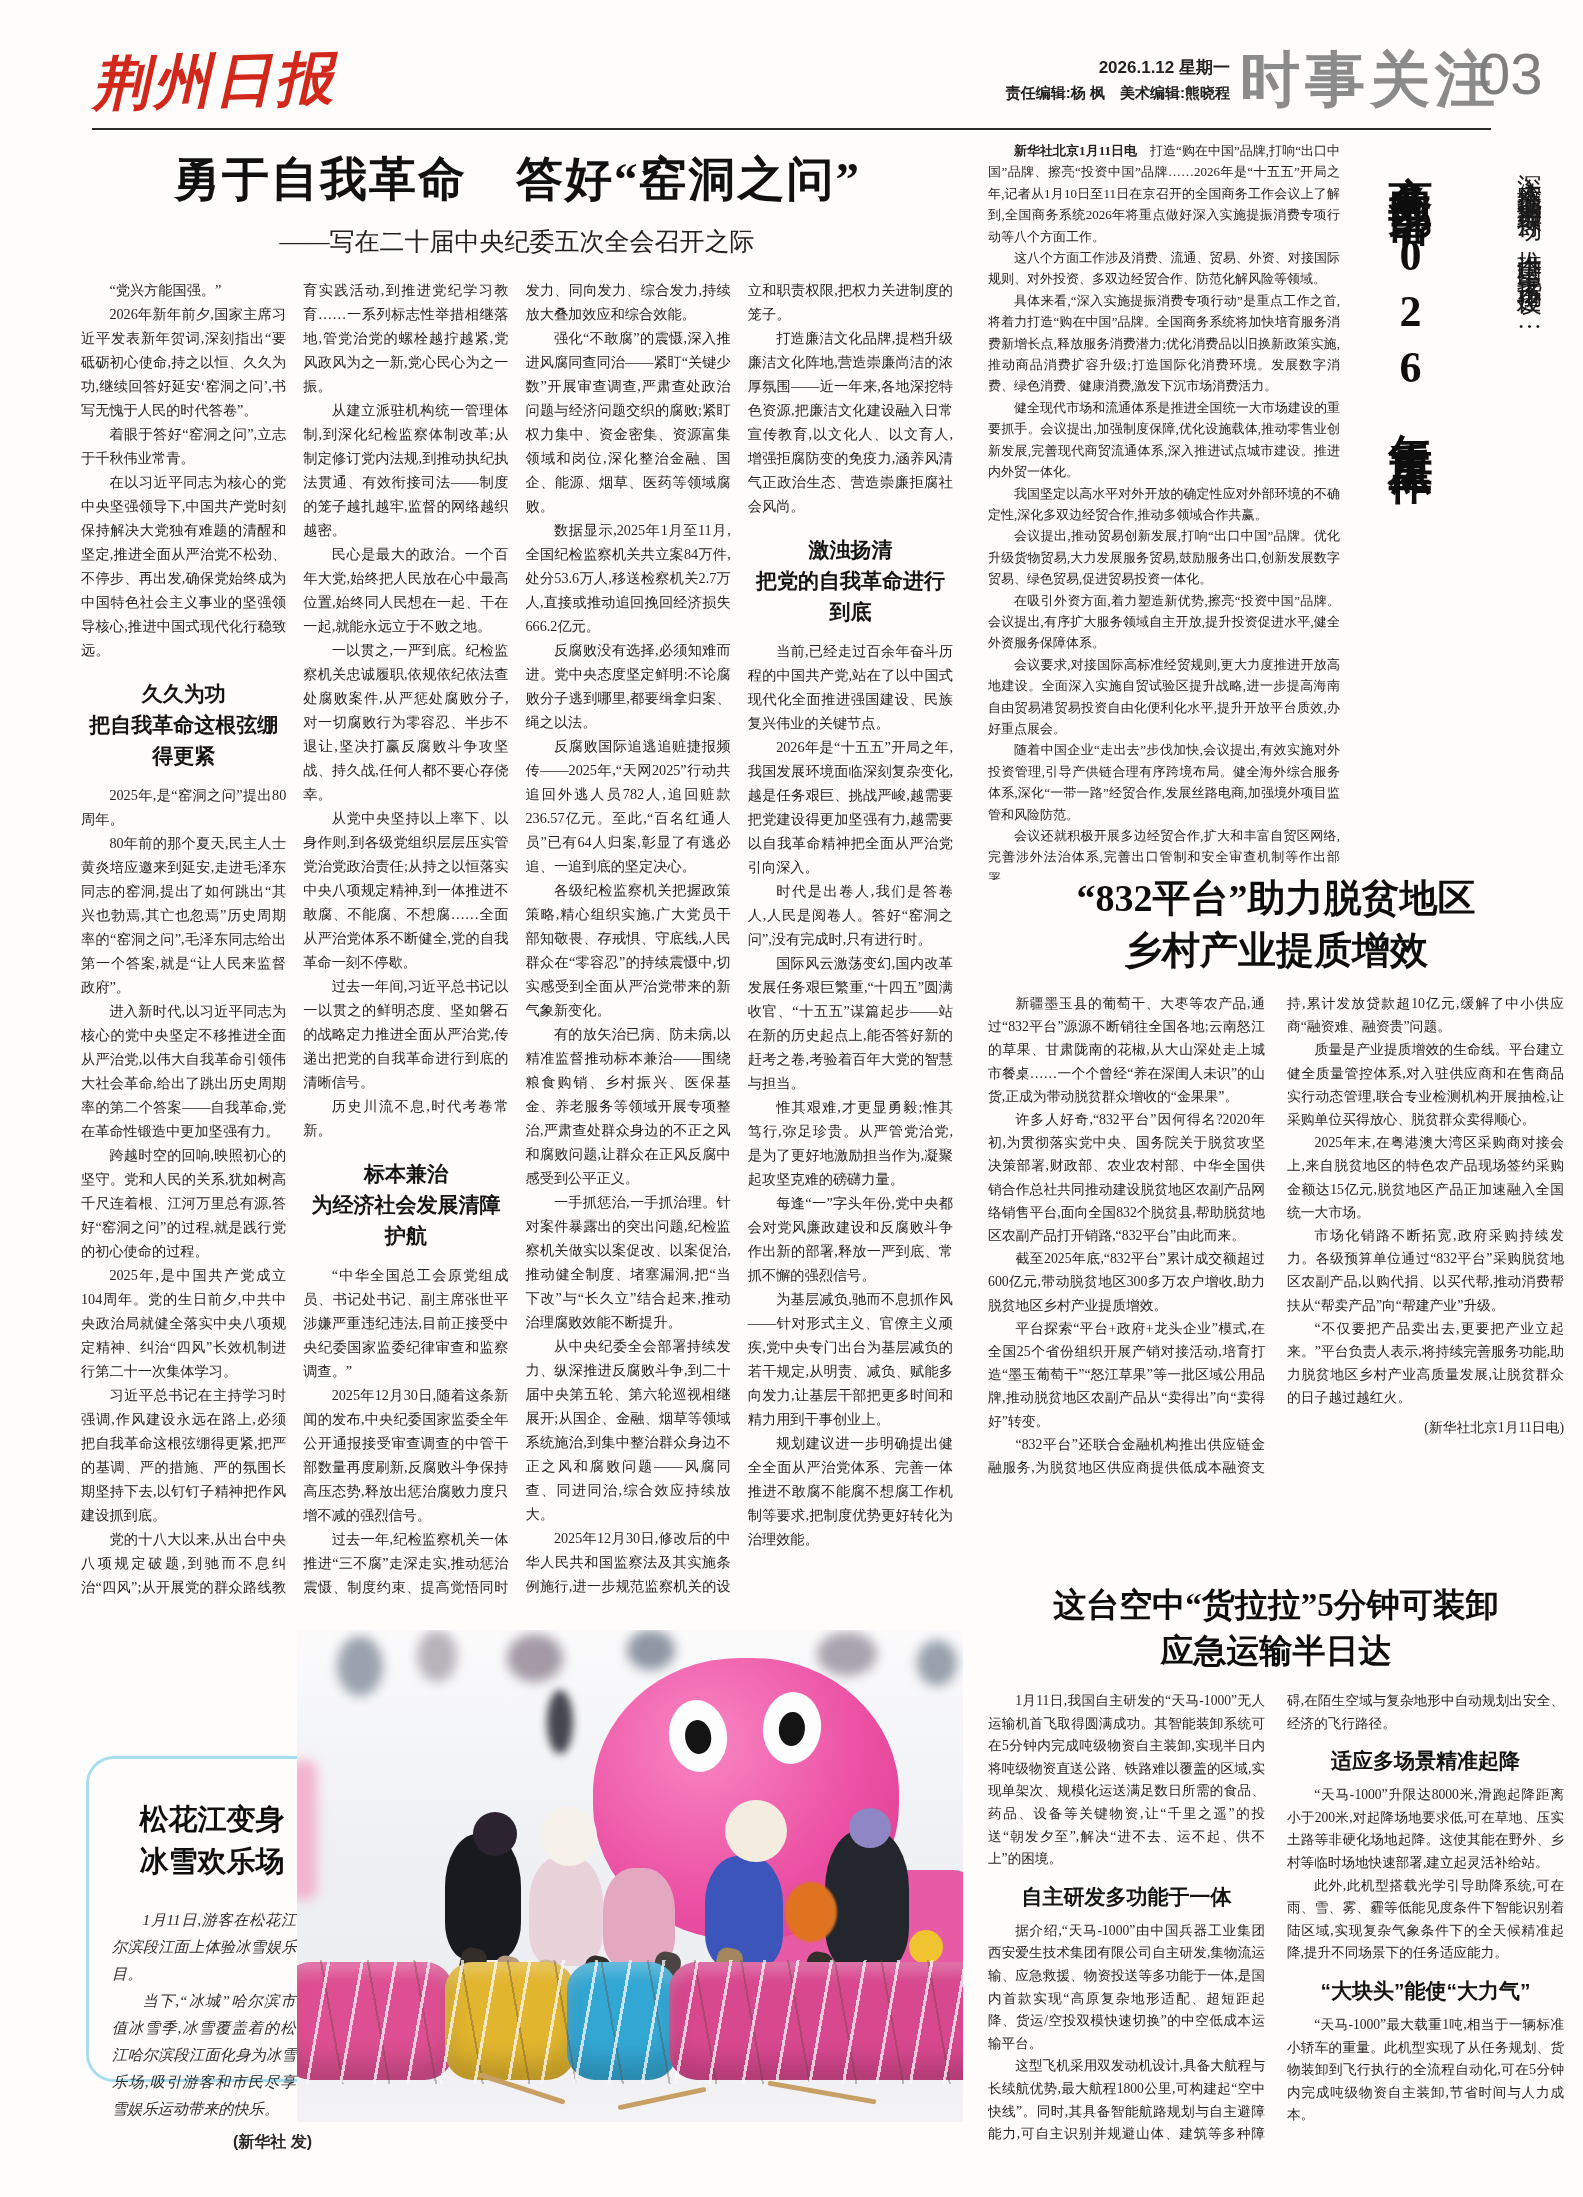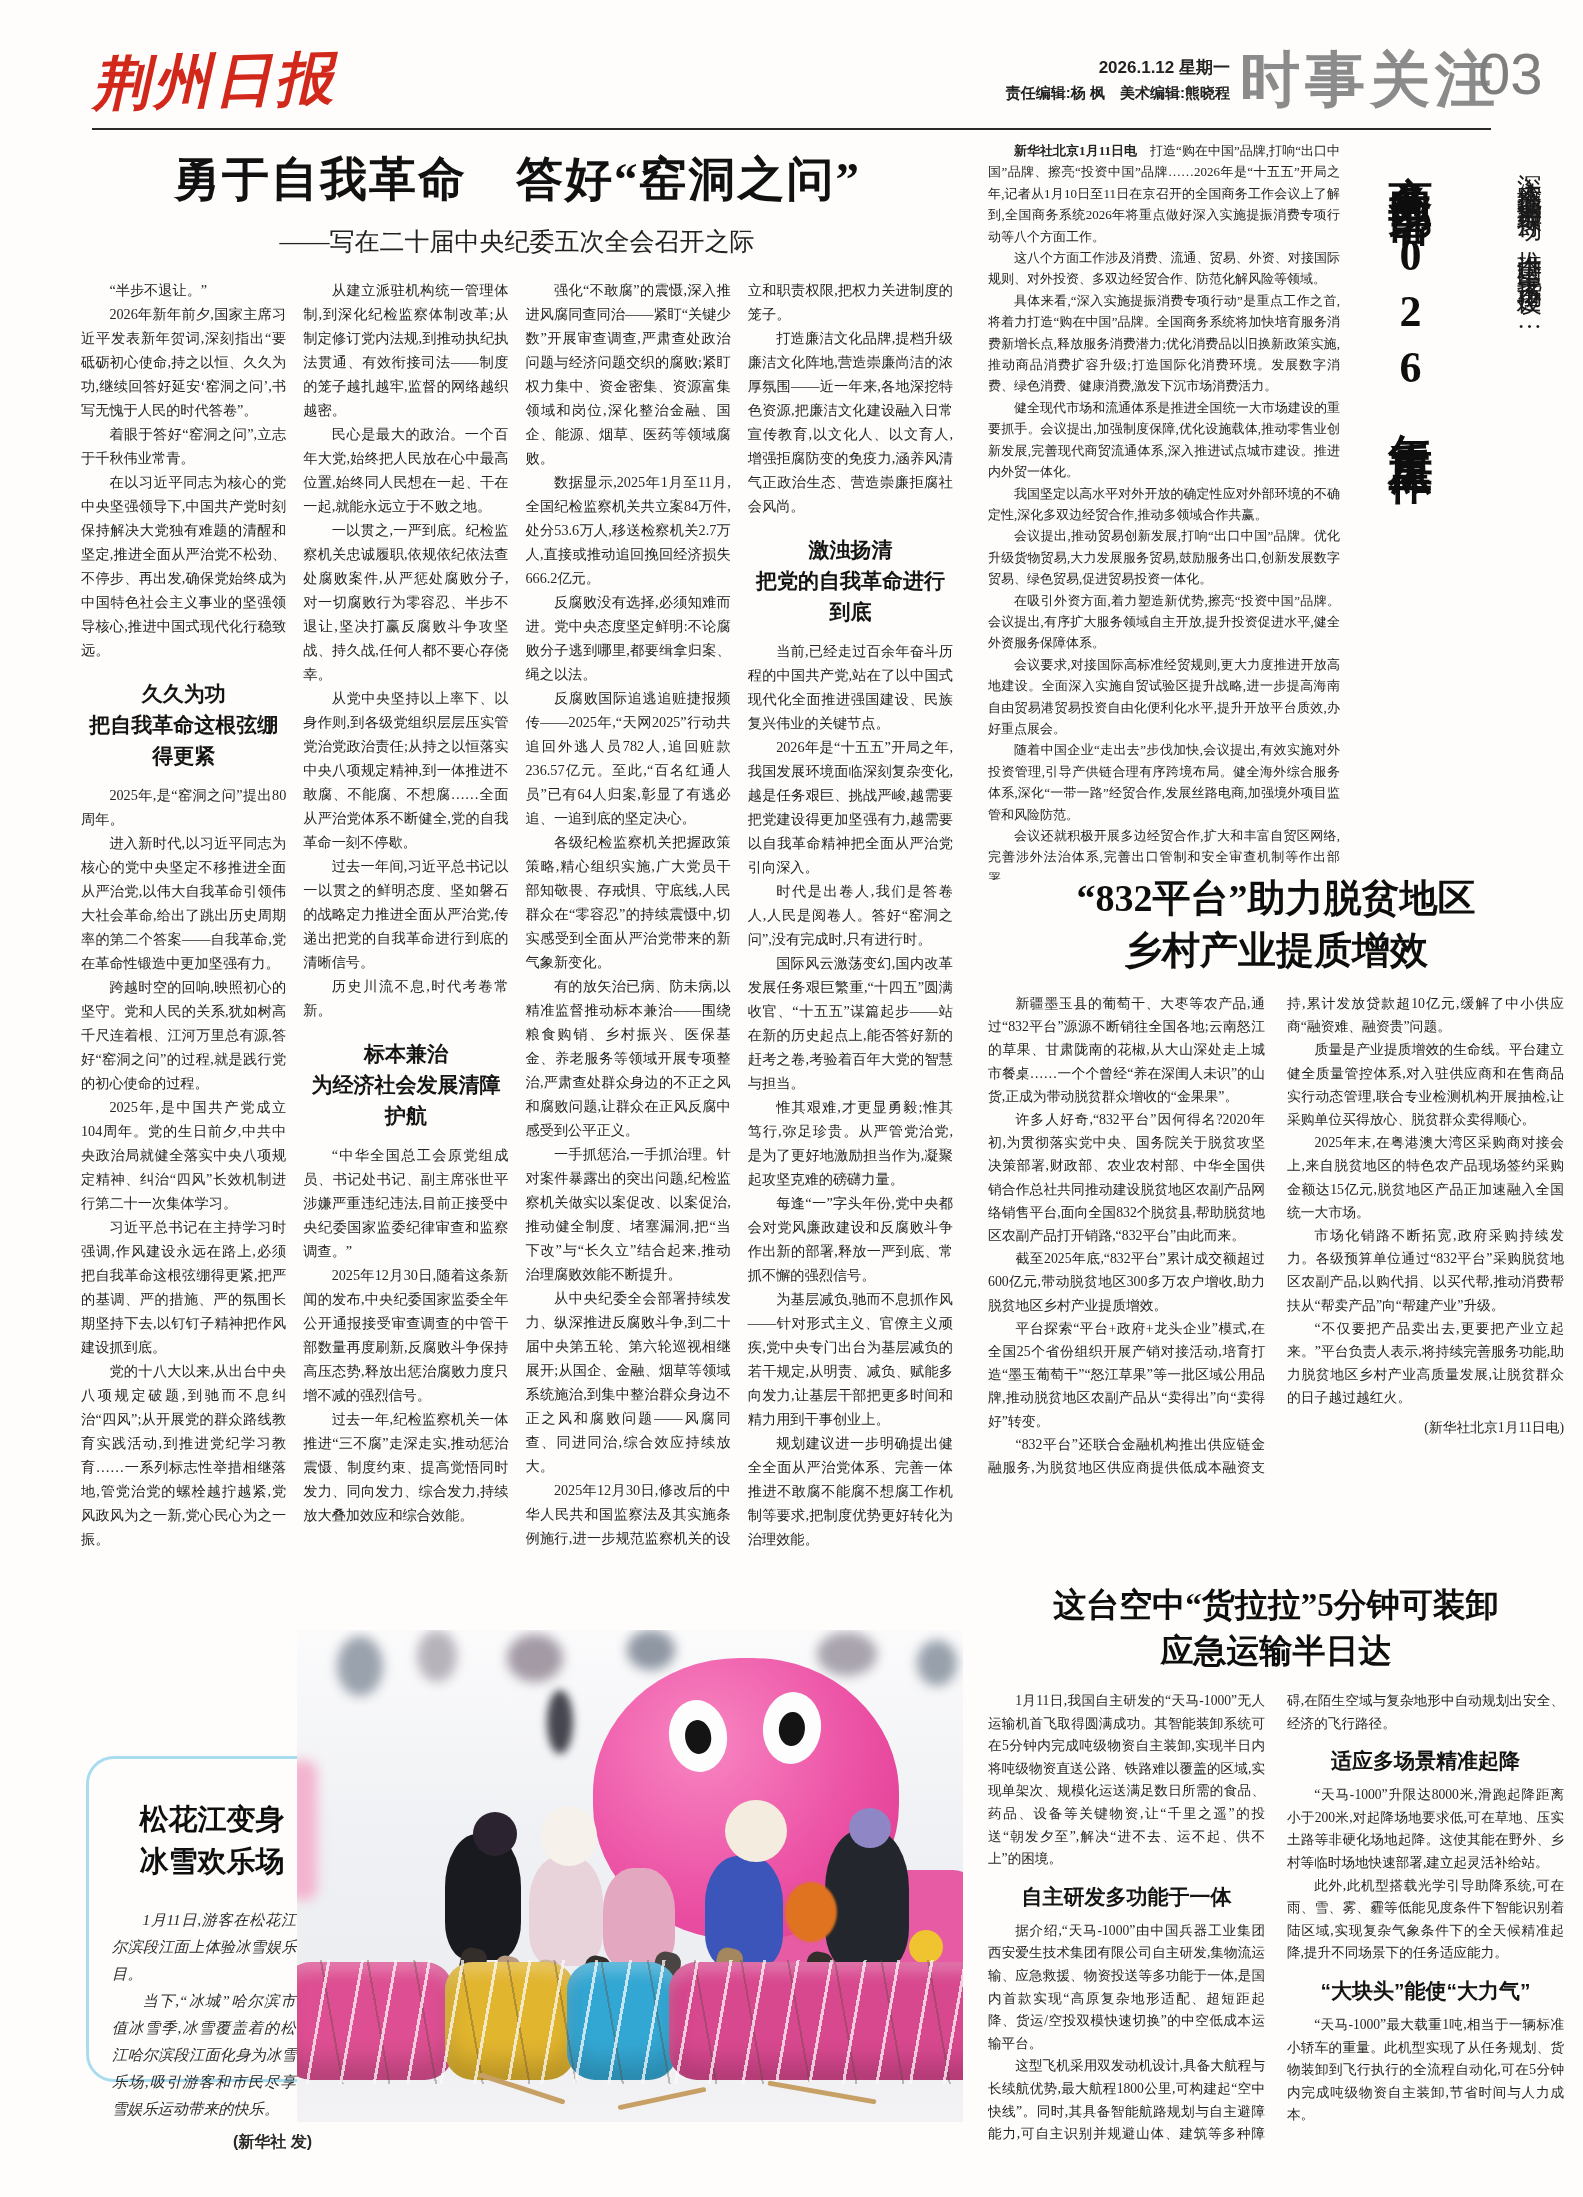--- a/index.html
+++ b/index.html
@@ -106,27 +106,28 @@
   <div class="hdr-date" data-interactable="false">2026.1.12 星期一</div>
   <div class="hdr-editors" data-interactable="false">责任编辑:杨 枫　美术编辑:熊晓程</div>
   <div class="hdr-section" data-interactable="false">时事关注</div>
   <div class="hdr-pageno" data-interactable="false">03</div>
   <div class="hdr-rule" data-interactable="false"></div>
 
   <div class="lead" data-interactable="false">
     <h1 data-interactable="false">勇于自我革命　答好“窑洞之问”</h1>
     <div class="subtitle" data-interactable="false">——写在二十届中央纪委五次全会召开之际</div>
     <div class="colwrap" data-interactable="false">
-        <p class="para" data-interactable="false">“半步不退让。”</p>
+        <p class="para" data-interactable="false">“党兴方能国强。”</p>
         <p class="para" data-interactable="false">2026年新年前夕,国家主席习近平发表新年贺词,深刻指出“要砥砺初心使命,持之以恒、久久为功,继续回答好延安‘窑洞之问’,书写无愧于人民的时代答卷”。</p>
         <p class="para" data-interactable="false">着眼于答好“窑洞之问”,立志于千秋伟业常青。</p>
         <p class="para" data-interactable="false">在以习近平同志为核心的党中央坚强领导下,中国共产党时刻保持解决大党独有难题的清醒和坚定,推进全面从严治党不松劲、不停步、再出发,确保党始终成为中国特色社会主义事业的坚强领导核心,推进中国式现代化行稳致远。</p>
         <h3 class="sub" data-interactable="false">久久为功
 把自我革命这根弦绷得更紧</h3>
         <p class="para" data-interactable="false">2025年,是“窑洞之问”提出80周年。</p>
+        <p class="para" data-interactable="false">80年前的那个夏天,民主人士黄炎培应邀来到延安,走进毛泽东同志的窑洞,提出了如何跳出“其兴也勃焉,其亡也忽焉”历史周期率的“窑洞之问”,毛泽东同志给出第一个答案,就是“让人民来监督政府”。</p>
         <p class="para" data-interactable="false">进入新时代,以习近平同志为核心的党中央坚定不移推进全面从严治党,以伟大自我革命引领伟大社会革命,给出了跳出历史周期率的第二个答案——自我革命,党在革命性锻造中更加坚强有力。</p>
         <p class="para" data-interactable="false">跨越时空的回响,映照初心的坚守。党和人民的关系,犹如树高千尺连着根、江河万里总有源,答好“窑洞之问”的过程,就是践行党的初心使命的过程。</p>
         <p class="para" data-interactable="false">2025年,是中国共产党成立104周年。党的生日前夕,中共中央政治局就健全落实中央八项规定精神、纠治“四风”长效机制进行第二十一次集体学习。</p>
         <p class="para" data-interactable="false">习近平总书记在主持学习时强调,作风建设永远在路上,必须把自我革命这根弦绷得更紧,把严的基调、严的措施、严的氛围长期坚持下去,以钉钉子精神把作风建设抓到底。</p>
         <p class="para" data-interactable="false">党的十八大以来,从出台中央八项规定破题,到驰而不息纠治“四风”;从开展党的群众路线教育实践活动,到推进党纪学习教育……一系列标志性举措相继落地,管党治党的螺栓越拧越紧,党风政风为之一新,党心民心为之一振。</p>
         <p class="para" data-interactable="false">从建立派驻机构统一管理体制,到深化纪检监察体制改革;从制定修订党内法规,到推动执纪执法贯通、有效衔接司法——制度的笼子越扎越牢,监督的网络越织越密。</p>
         <p class="para" data-interactable="false">民心是最大的政治。一个百年大党,始终把人民放在心中最高位置,始终同人民想在一起、干在一起,就能永远立于不败之地。</p>
         <p class="para" data-interactable="false">一以贯之,一严到底。纪检监察机关忠诚履职,依规依纪依法查处腐败案件,从严惩处腐败分子,对一切腐败行为零容忍、半步不退让,坚决打赢反腐败斗争攻坚战、持久战,任何人都不要心存侥幸。</p>
         <p class="para" data-interactable="false">从党中央坚持以上率下、以身作则,到各级党组织层层压实管党治党政治责任;从持之以恒落实中央八项规定精神,到一体推进不敢腐、不能腐、不想腐……全面从严治党体系不断健全,党的自我革命一刻不停歇。</p>
         <p class="para" data-interactable="false">过去一年间,习近平总书记以一以贯之的鲜明态度、坚如磐石的战略定力推进全面从严治党,传递出把党的自我革命进行到底的清晰信号。</p>

